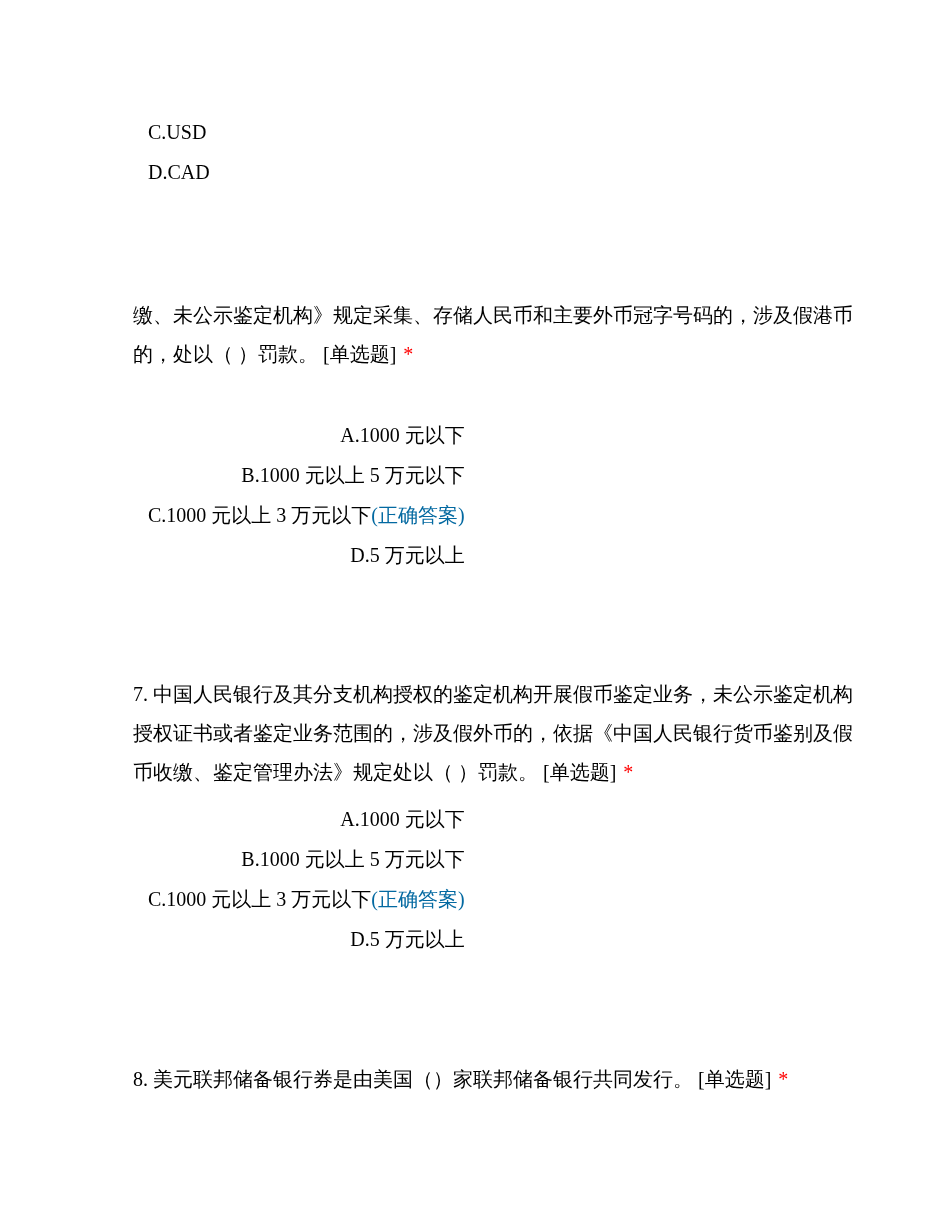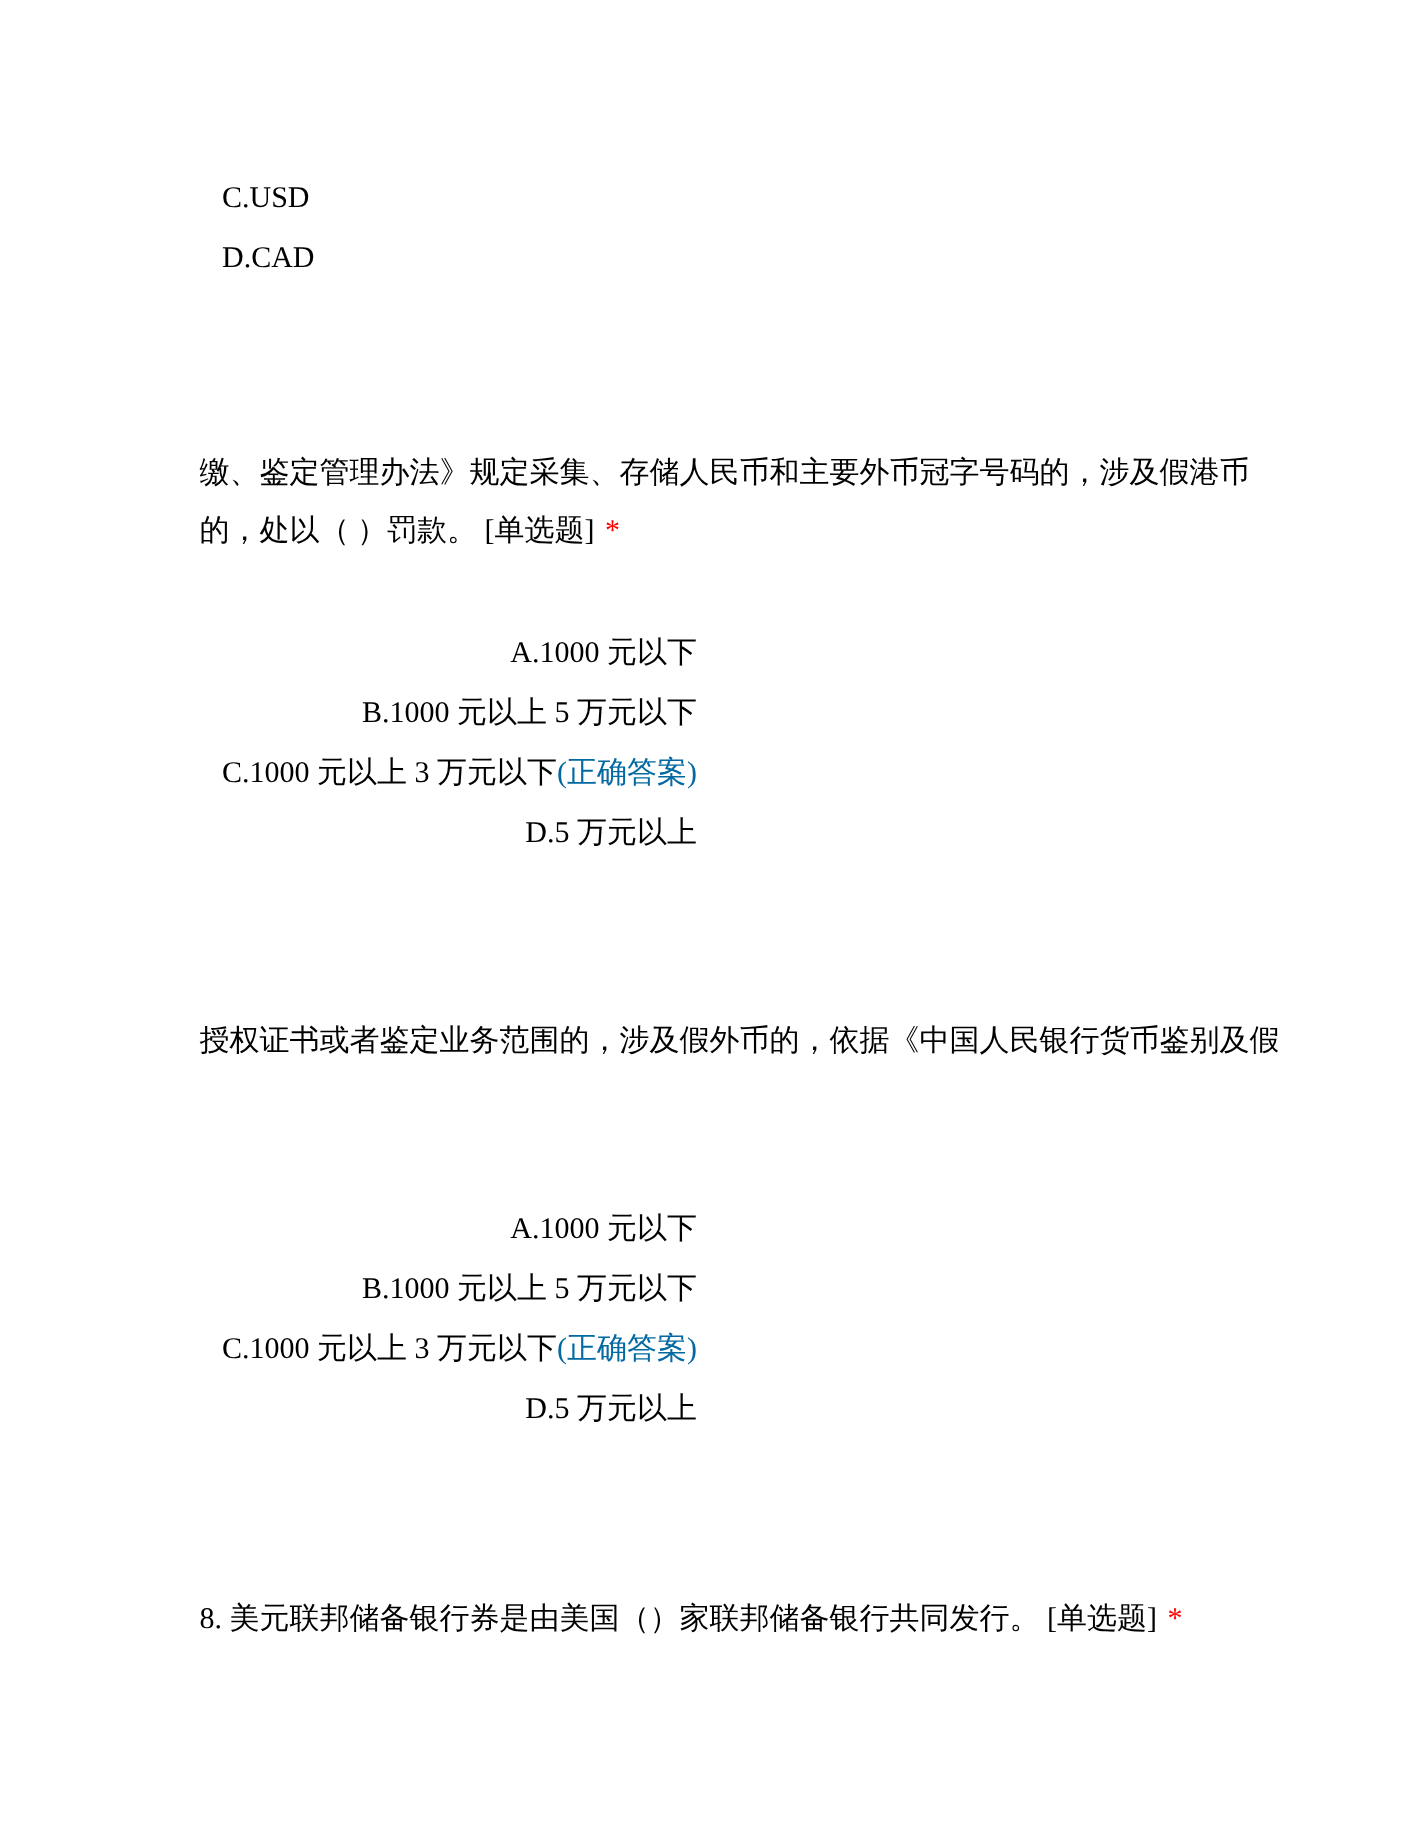--- a/index.html
+++ b/index.html
@@ -46,37 +46,41 @@
 <body>
 
 <div>
 
   <div class="abs prev-opts">
     <div class="line">C.USD</div>
     <div class="line">D.CAD</div>
   </div>
 
   <div class="abs stem q6-stem">
-    <div class="line">缴、鉴定管理办法》规定采集、存储人民币和主要外币冠字号码的，涉及假港币</div>
+    <div class="line">缴、未公示鉴定机构》规定采集、存储人民币和主要外币冠字号码的，涉及假港币</div>
     <div class="line">
       <span>的，处以（ ）罚款。 [单选题]</span><span class="required">*</span>
     </div>
   </div>
 
   <div class="abs opts q6-opts">
     <div class="line">A.1000 元以下</div>
     <div class="line">B.1000 元以上 5 万元以下</div>
     <div class="line">
       <span>C.1000 元以上 3 万元以下</span><span class="answer-tag">(正确答案)</span>
     </div>
     <div class="line">D.5 万元以上</div>
   </div>
 
   <div class="abs stem q7-stem">
+    <div class="line">7. 中国人民银行及其分支机构授权的鉴定机构开展假币鉴定业务，未公示鉴定机构</div>
     <div class="line">授权证书或者鉴定业务范围的，涉及假外币的，依据《中国人民银行货币鉴别及假</div>
+    <div class="line">
+      <span>币收缴、鉴定管理办法》规定处以（ ）罚款。 [单选题]</span><span class="required">*</span>
+    </div>
   </div>
 
   <div class="abs opts q7-opts">
     <div class="line">A.1000 元以下</div>
     <div class="line">B.1000 元以上 5 万元以下</div>
     <div class="line">
       <span>C.1000 元以上 3 万元以下</span><span class="answer-tag">(正确答案)</span>
     </div>
     <div class="line">D.5 万元以上</div>
   </div>

